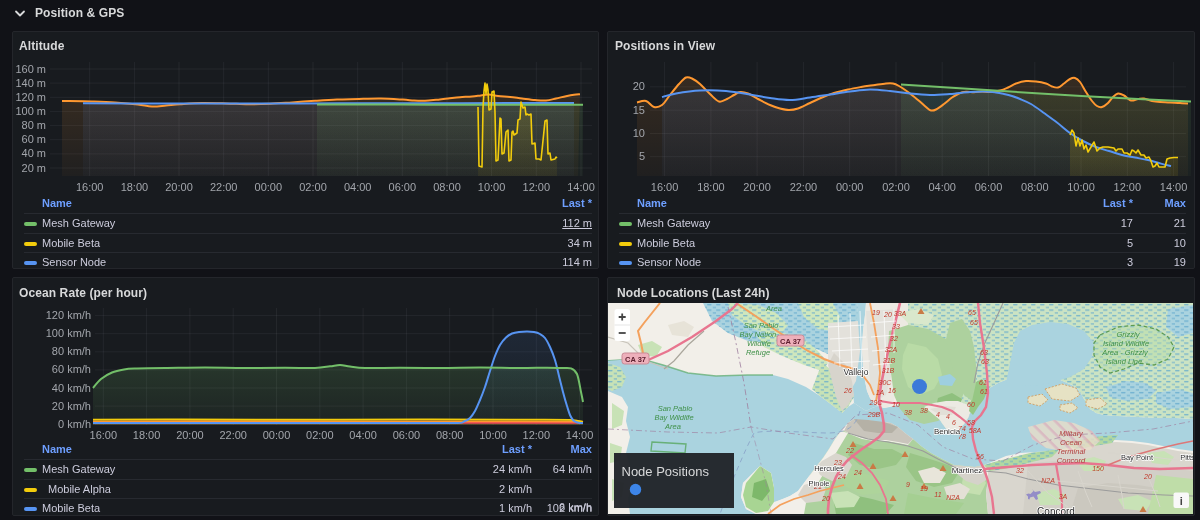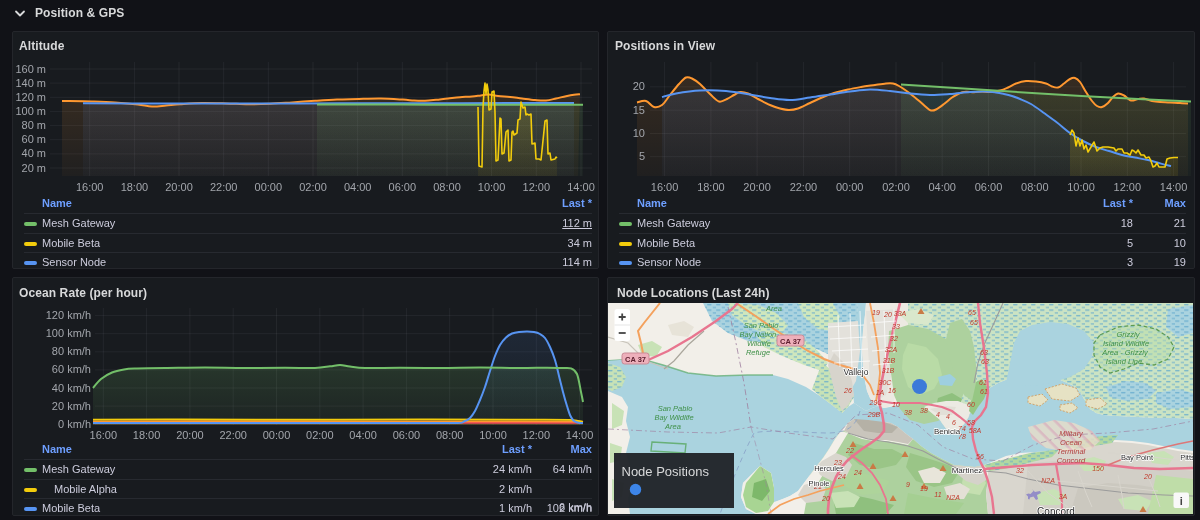--- a/index.html
+++ b/index.html
@@ -238,21 +238,21 @@
   </div>
 <div style="position:absolute;left:619px;top:195px;width:567px;height:18px;font-size:11px;font-weight:700;color:#6e9fff;">
     <span style="position:absolute;left:18px;top:2px;">Name</span>
     <span style="position:absolute;right:0px;top:2px;">Max</span>
     <span style="position:absolute;right:53px;top:2px;">Last *</span>
   </div>
 <div style="position:absolute;left:619px;top:213px;width:567px;height:19.5px;border-top:1px solid rgba(204,204,220,0.09);font-size:11px;color:#ccccdc;">
     <span style="position:absolute;left:0px;top:8px;width:12.5px;height:4px;border-radius:2px;background:#73BF69;"></span>
     <span style="position:absolute;left:18px;top:3px;">Mesh Gateway</span>
     <span style="position:absolute;right:0px;top:3px;">21</span>
-    <span style="position:absolute;right:53px;top:3px;">18</span>
+    <span style="position:absolute;right:53px;top:3px;">17</span>
   </div>
 <div style="position:absolute;left:619px;top:232.5px;width:567px;height:19.5px;border-top:1px solid rgba(204,204,220,0.09);font-size:11px;color:#ccccdc;">
     <span style="position:absolute;left:0px;top:8px;width:12.5px;height:4px;border-radius:2px;background:#F2CC0C;"></span>
     <span style="position:absolute;left:18px;top:3px;">Mobile Beta</span>
     <span style="position:absolute;right:0px;top:3px;">10</span>
     <span style="position:absolute;right:53px;top:3px;">5</span>
   </div>
 <div style="position:absolute;left:619px;top:252.0px;width:567px;height:19.5px;border-top:1px solid rgba(204,204,220,0.09);font-size:11px;color:#ccccdc;">
     <span style="position:absolute;left:0px;top:8px;width:12.5px;height:4px;border-radius:2px;background:#5794F2;"></span>
     <span style="position:absolute;left:18px;top:3px;">Sensor Node</span>
@@ -265,21 +265,21 @@
     <span style="position:absolute;right:60px;top:2px;">Last *</span>
   </div>
 <div style="position:absolute;left:24px;top:459px;width:568px;height:19.5px;border-top:1px solid rgba(204,204,220,0.09);font-size:11px;color:#ccccdc;">
     <span style="position:absolute;left:0px;top:8px;width:12.5px;height:4px;border-radius:2px;background:#73BF69;"></span>
     <span style="position:absolute;left:18px;top:3px;">Mesh Gateway</span>
     <span style="position:absolute;right:0px;top:3px;">64 km/h</span>
     <span style="position:absolute;right:60px;top:3px;">24 km/h</span>
   </div>
 <div style="position:absolute;left:24px;top:478.5px;width:568px;height:19.5px;border-top:1px solid rgba(204,204,220,0.09);font-size:11px;color:#ccccdc;">
     <span style="position:absolute;left:0px;top:8px;width:12.5px;height:4px;border-radius:2px;background:#F2CC0C;"></span>
-    <span style="position:absolute;left:30px;top:3px;text-align:center;">Mobile Alpha</span>
+    <span style="position:absolute;left:24px;top:3px;text-align:center;">Mobile Alpha</span>
     <span style="position:absolute;right:0px;top:21px;">6 km/h</span>
     <span style="position:absolute;right:60px;top:3px;">2 km/h</span>
   </div>
 <div style="position:absolute;left:24px;top:498.0px;width:568px;height:19.5px;border-top:1px solid rgba(204,204,220,0.09);font-size:11px;color:#ccccdc;">
     <span style="position:absolute;left:0px;top:8px;width:12.5px;height:4px;border-radius:2px;background:#5794F2;"></span>
     <span style="position:absolute;left:18px;top:3px;">Mobile Beta</span>
     <span style="position:absolute;right:0px;top:3px;">102 km/h</span>
     <span style="position:absolute;right:60px;top:3px;">1 km/h</span>
   </div>
 <svg width="585" height="211" viewBox="0 0 585 211" style="position:absolute;left:608px;top:303px" font-family="Liberation Sans, sans-serif">

